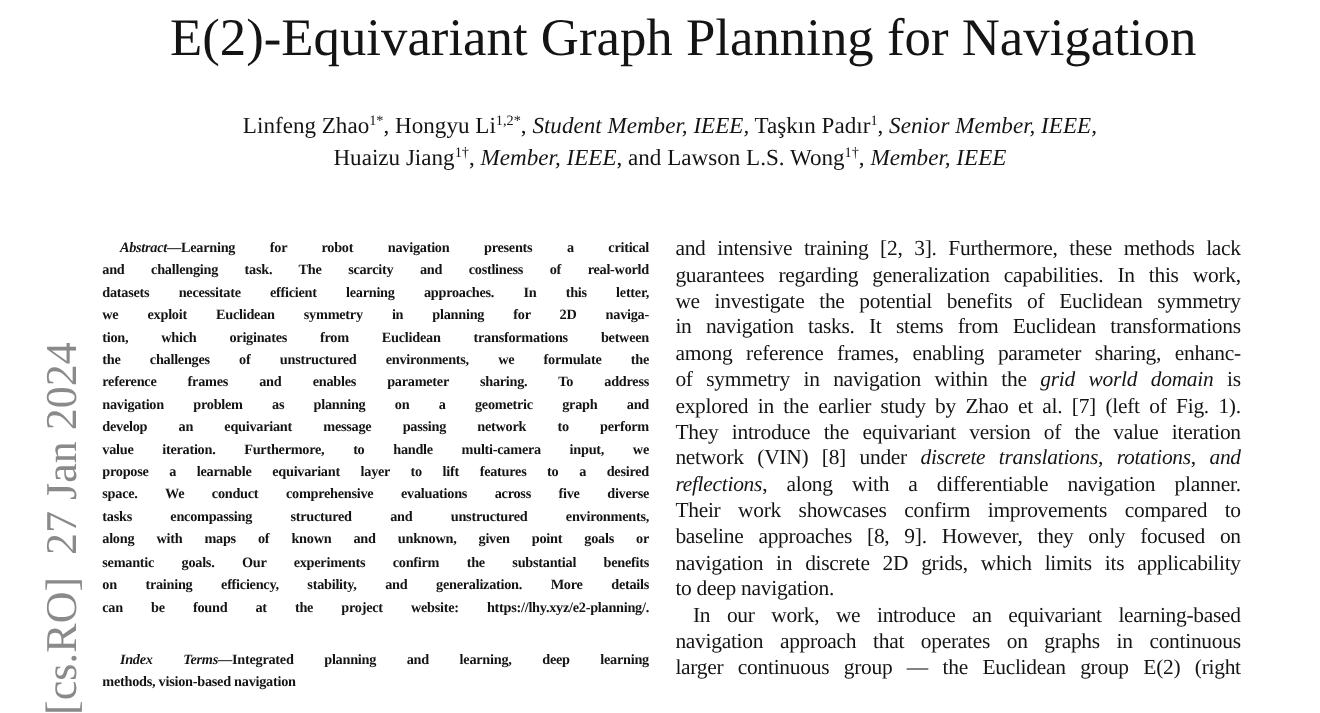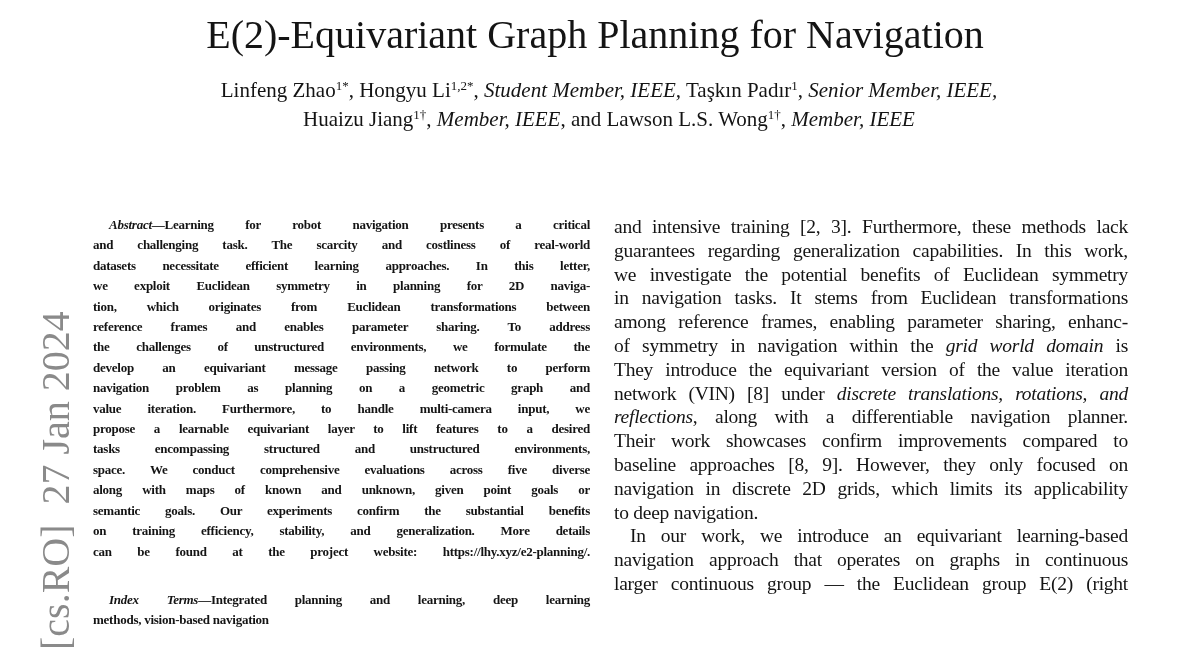--- a/index.html
+++ b/index.html
@@ -19,31 +19,31 @@
     transform: rotate(-90deg);
     transform-origin: 0 0;
     font-size: 40px;
     line-height: 46px;
     white-space: pre;
     letter-spacing: 0px;
   }
 
   .title {
     position: absolute;
-    top: 10px; left: 76px; width: 1038px;
+    top: 10px; left: 102px; width: 1038px;
     margin: 0;
     text-align: center;
-    font-size: 40px;
+    font-size: 48px;
     line-height: 50px;
     font-weight: normal;
   }
 
   .authors {
     position: absolute;
-    top: 76px; left: 90px; width: 1038px;
+    top: 100px; left: 90px; width: 1038px;
     text-align: center;
     font-size: 21px;
   }
   .author-line { height: 29px; line-height: 29px; white-space: nowrap; }
   .sup { font-size: 13px; vertical-align: 7px; line-height: 1; }
   .it { font-style: italic; }
 
   .columns {
     position: absolute;
     top: 215px; left: 93px; width: 1035px;
@@ -92,45 +92,46 @@
   </div>
 
   <div class="columns">
     <div class="col-left">
       <div class="abstract">
           <div class="tline indent"><span class="it">Abstract</span><span>—Learning for robot navigation presents a critical</span></div>
           <div class="tline"><span>and challenging task. The scarcity and costliness of real-world</span></div>
           <div class="tline"><span>datasets necessitate efficient learning approaches. In this letter,</span></div>
           <div class="tline"><span>we exploit Euclidean symmetry in planning for 2D naviga-</span></div>
           <div class="tline"><span>tion, which originates from Euclidean transformations between</span></div>
+          <div class="tline"><span>the challenges of unstructured environments, we formulate the</span></div>
           <div class="tline"><span>reference frames and enables parameter sharing. To address</span></div>
-          <div class="tline"><span>the challenges of unstructured environments, we formulate the</span></div>
+          <div class="tline"><span>navigation problem as planning on a geometric graph and</span></div>
           <div class="tline"><span>develop an equivariant message passing network to perform</span></div>
-          <div class="tline"><span>navigation problem as planning on a geometric graph and</span></div>
           <div class="tline"><span>value iteration. Furthermore, to handle multi-camera input, we</span></div>
           <div class="tline"><span>propose a learnable equivariant layer to lift features to a desired</span></div>
+          <div class="tline"><span>space. We conduct comprehensive evaluations across five diverse</span></div>
           <div class="tline"><span>tasks encompassing structured and unstructured environments,</span></div>
-          <div class="tline"><span>space. We conduct comprehensive evaluations across five diverse</span></div>
           <div class="tline"><span>along with maps of known and unknown, given point goals or</span></div>
           <div class="tline"><span>semantic goals. Our experiments confirm the substantial benefits</span></div>
           <div class="tline"><span>on training efficiency, stability, and generalization. More details</span></div>
           <div class="tline"><span>can be found at the project website: </span><span class="url">https://lhy.xyz/e2-planning/</span><span>.</span></div>
         </div>
       <div class="index-terms">
           <div class="tline indent"><span class="it">Index Terms</span><span>—Integrated planning and learning, deep learning</span></div>
           <div class="tline eop"><span>methods, vision-based navigation</span></div>
         </div>
     </div>
     <div class="col-right">
         <div class="tline"><span>and intensive training [2, 3]. Furthermore, these methods lack</span></div>
         <div class="tline"><span>guarantees regarding generalization capabilities. In this work,</span></div>
         <div class="tline"><span>we investigate the potential benefits of Euclidean symmetry</span></div>
         <div class="tline"><span>in navigation tasks. It stems from Euclidean transformations</span></div>
         <div class="tline"><span>among reference frames, enabling parameter sharing, enhanc-</span></div>
         <div class="tline"><span>of symmetry in navigation within the </span><span class="it">grid world domain</span><span> is</span></div>
+        <div class="tline"><span>explored in the earlier study by Zhao et al. [7] (left of Fig. 1).</span></div>
         <div class="tline"><span>They introduce the equivariant version of the value iteration</span></div>
         <div class="tline"><span>network (VIN) [8] under </span><span class="it">discrete translations, rotations, and</span></div>
         <div class="tline"><span class="it">reflections</span><span>, along with a differentiable navigation planner.</span></div>
         <div class="tline"><span>Their work showcases confirm improvements compared to</span></div>
         <div class="tline"><span>baseline approaches [8, 9]. However, they only focused on</span></div>
         <div class="tline"><span>navigation in discrete 2D grids, which limits its applicability</span></div>
         <div class="tline eop"><span>to deep navigation.</span></div>
         <div class="tline indent"><span>In our work, we introduce an equivariant learning-based</span></div>
         <div class="tline"><span>navigation approach that operates on graphs in continuous</span></div>
         <div class="tline"><span>larger continuous group — the Euclidean group E(2) (right</span></div>

